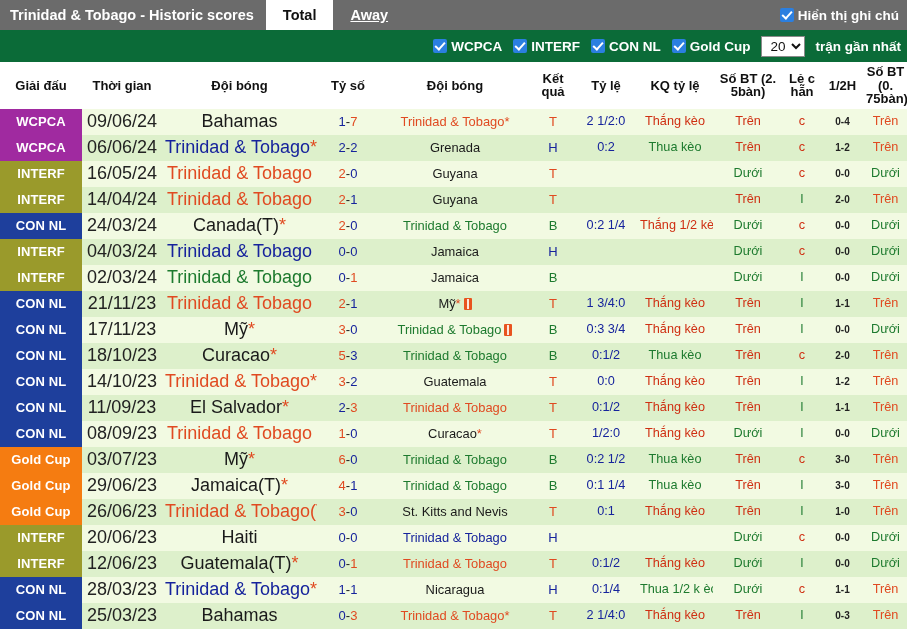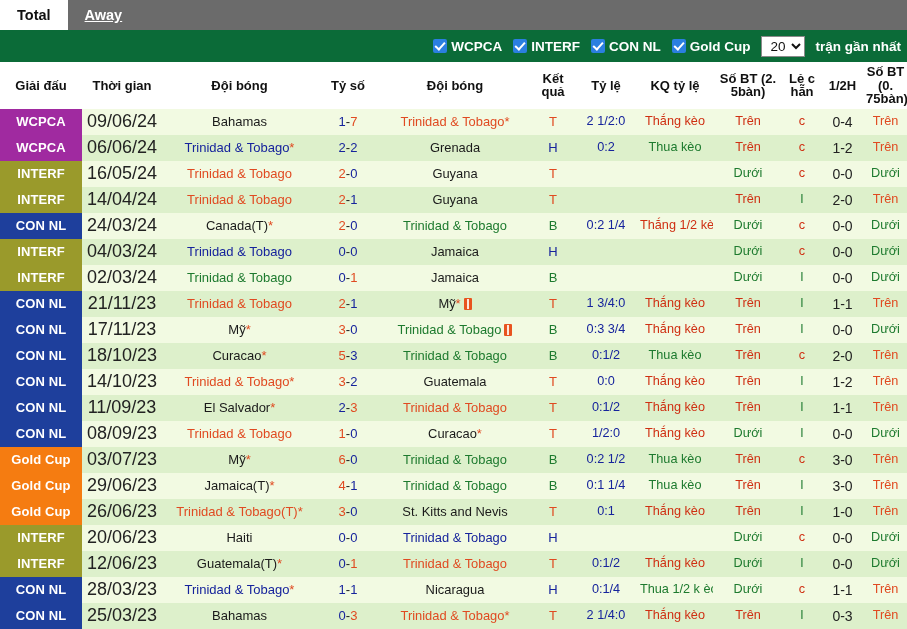--- a/index.html
+++ b/index.html
@@ -151,29 +151,29 @@
     font-size: 13px;
     text-align: center;
     letter-spacing: 0.1px;
   }
   td.time {
     color: #222222;
     text-align: left;
     padding-left: 9px;
     font-size: 18px;
   }
-  td.home { text-align: right; padding-right: 14px; font-size: 13px; margin-top: 32px; }
+  td.home { text-align: right; padding-right: 14px; font-size: 18px; margin-top: 32px; }
   td.away { text-align: left;  padding-left: 14px; font-size: 12.9px; }
   td.score { font-size: 13px; }
   td.res   { font-size: 13px; }
   td.odds  { color: #16239c; font-size: 12.7px; }
   td.oddsres { font-size: 12.7px; line-height: 1.0; white-space: normal; }
   td.ou    { font-size: 12.7px; }
   td.oe    { font-size: 12.7px; }
-  td.half  { color: #222222; font-size: 14px; }
+  td.half  { color: #222222; font-size: 10px; font-weight: bold; }
 
   .c-win   { color: #e04a21; }
   .c-draw  { color: #16239c; }
   .c-lose  { color: #1d7a2e; }
   .c-black { color: #1a1a1a; }
   .c-red   { color: #cf2f12; }
   .c-green { color: #1d7a2e; }
 
   .star { color: #e04a21; }
 
@@ -191,25 +191,30 @@
     position: absolute;
     left: 3px; top: 1px;
     width: 2px; height: 10px;
     background: #fde7dd;
   }
 </style>
 </head>
 <body>
 
 <div class="topbar">
+  <div class="topbar-title">Trinidad &amp; Tobago - Historic scores</div>
   <div class="tab active">
     <span>Total</span>
   </div>
   <div class="tab link">
     <span>Away</span>
+  </div>
+  <div class="topbar-right">
+    <span class="cb"></span>
+    <span>Hiển thị ghi chú</span>
   </div>
 </div>
 
 <div class="filterbar">
   <div class="filter-item">
     <span class="cb"></span>
     <span>WCPCA</span>
   </div>
   <div class="filter-item">
     <span class="cb"></span>

